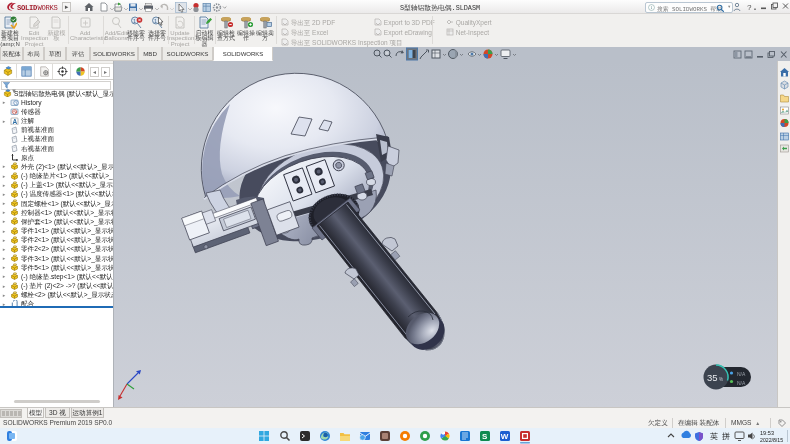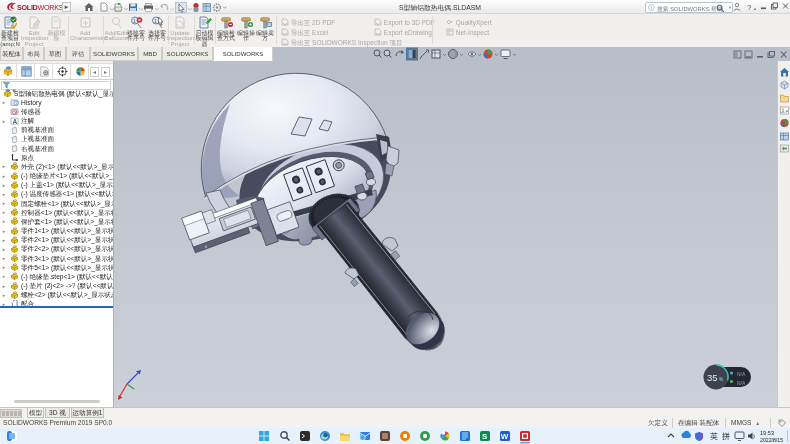--- a/index.html
+++ b/index.html
@@ -1,20 +1,20 @@
 <!DOCTYPE html>
 <html><head>
 <meta charset="utf-8">
 <style>
   * { margin:0; padding:0; box-sizing:border-box; }
   html,body { width:790px; height:444px; overflow:hidden; }
   body { font-family:"Liberation Sans",sans-serif; position:relative; background:#f1f0ee; }
   .abs { position:absolute; }
   
-  #titlebar { left:0; top:0; width:790px; height:14px; background:linear-gradient(#fdfdfd,#ebeaea); border-bottom:1px solid #d9d7d5; }
+  #titlebar { left:0; top:0; width:790px; height:14px; background:linear-gradient(#fdfdfd,#ebeaea); border-bottom:1px solid #d9d7d5;font-family:Liberation Mono, monospace; }
   
   #ribbon { left:0; top:14px; width:790px; height:33px; background:#f1f0ee; }
   .rbtn { position:absolute; text-align:center; color:#444; font-size:6px; line-height:5.6px; }
   .rbtn.gray { color:#a8a6a3; }
   .rsep { position:absolute; top:2px; width:1px; height:28px; background:#dddbd8; }
   .rrow { position:absolute; font-size:6.5px; color:#a9a7a4; white-space:nowrap; }
   
   #tabstrip { left:0; top:47px; width:790px; height:14px; background:#f1f0ee; }
   .ctab { position:absolute; top:0; height:14px; line-height:14px; font-size:6.2px; color:#3c3c3c; text-align:center; background:#ecebe8; border:1px solid #cfccc8; border-top:none; }
   .ctab.active { background:#fff; border-bottom:1px solid #fff; color:#333; }

